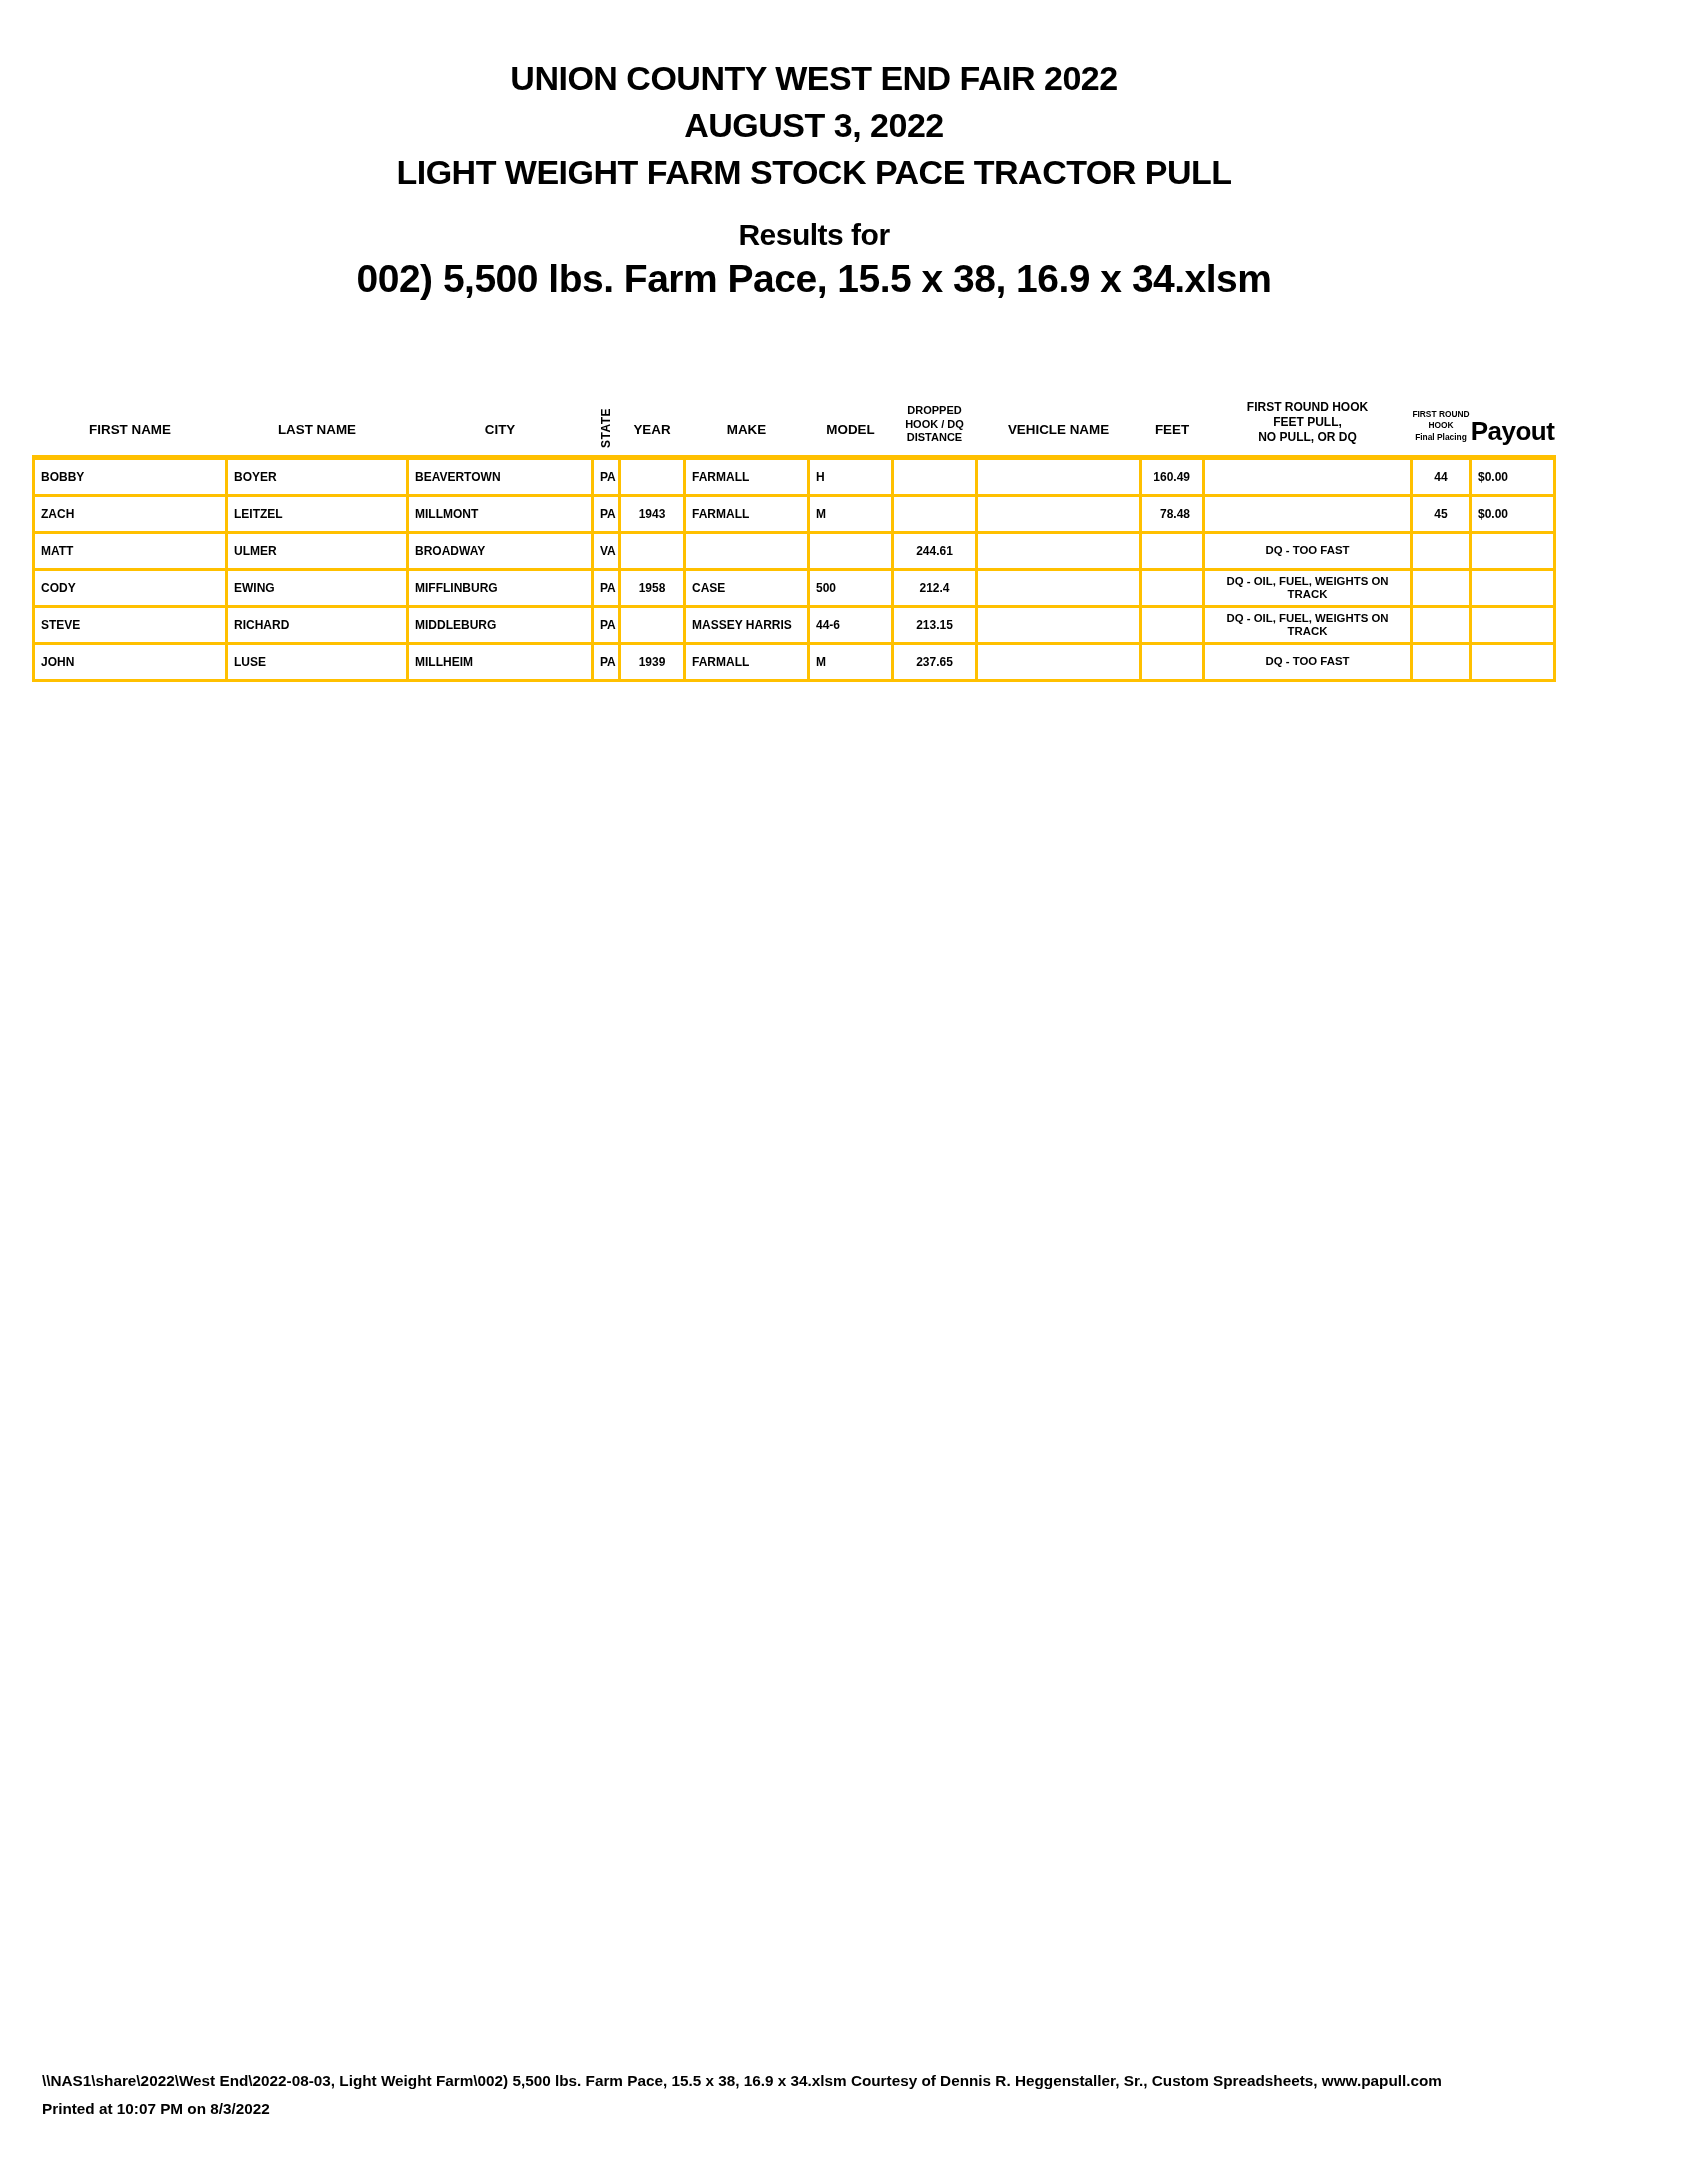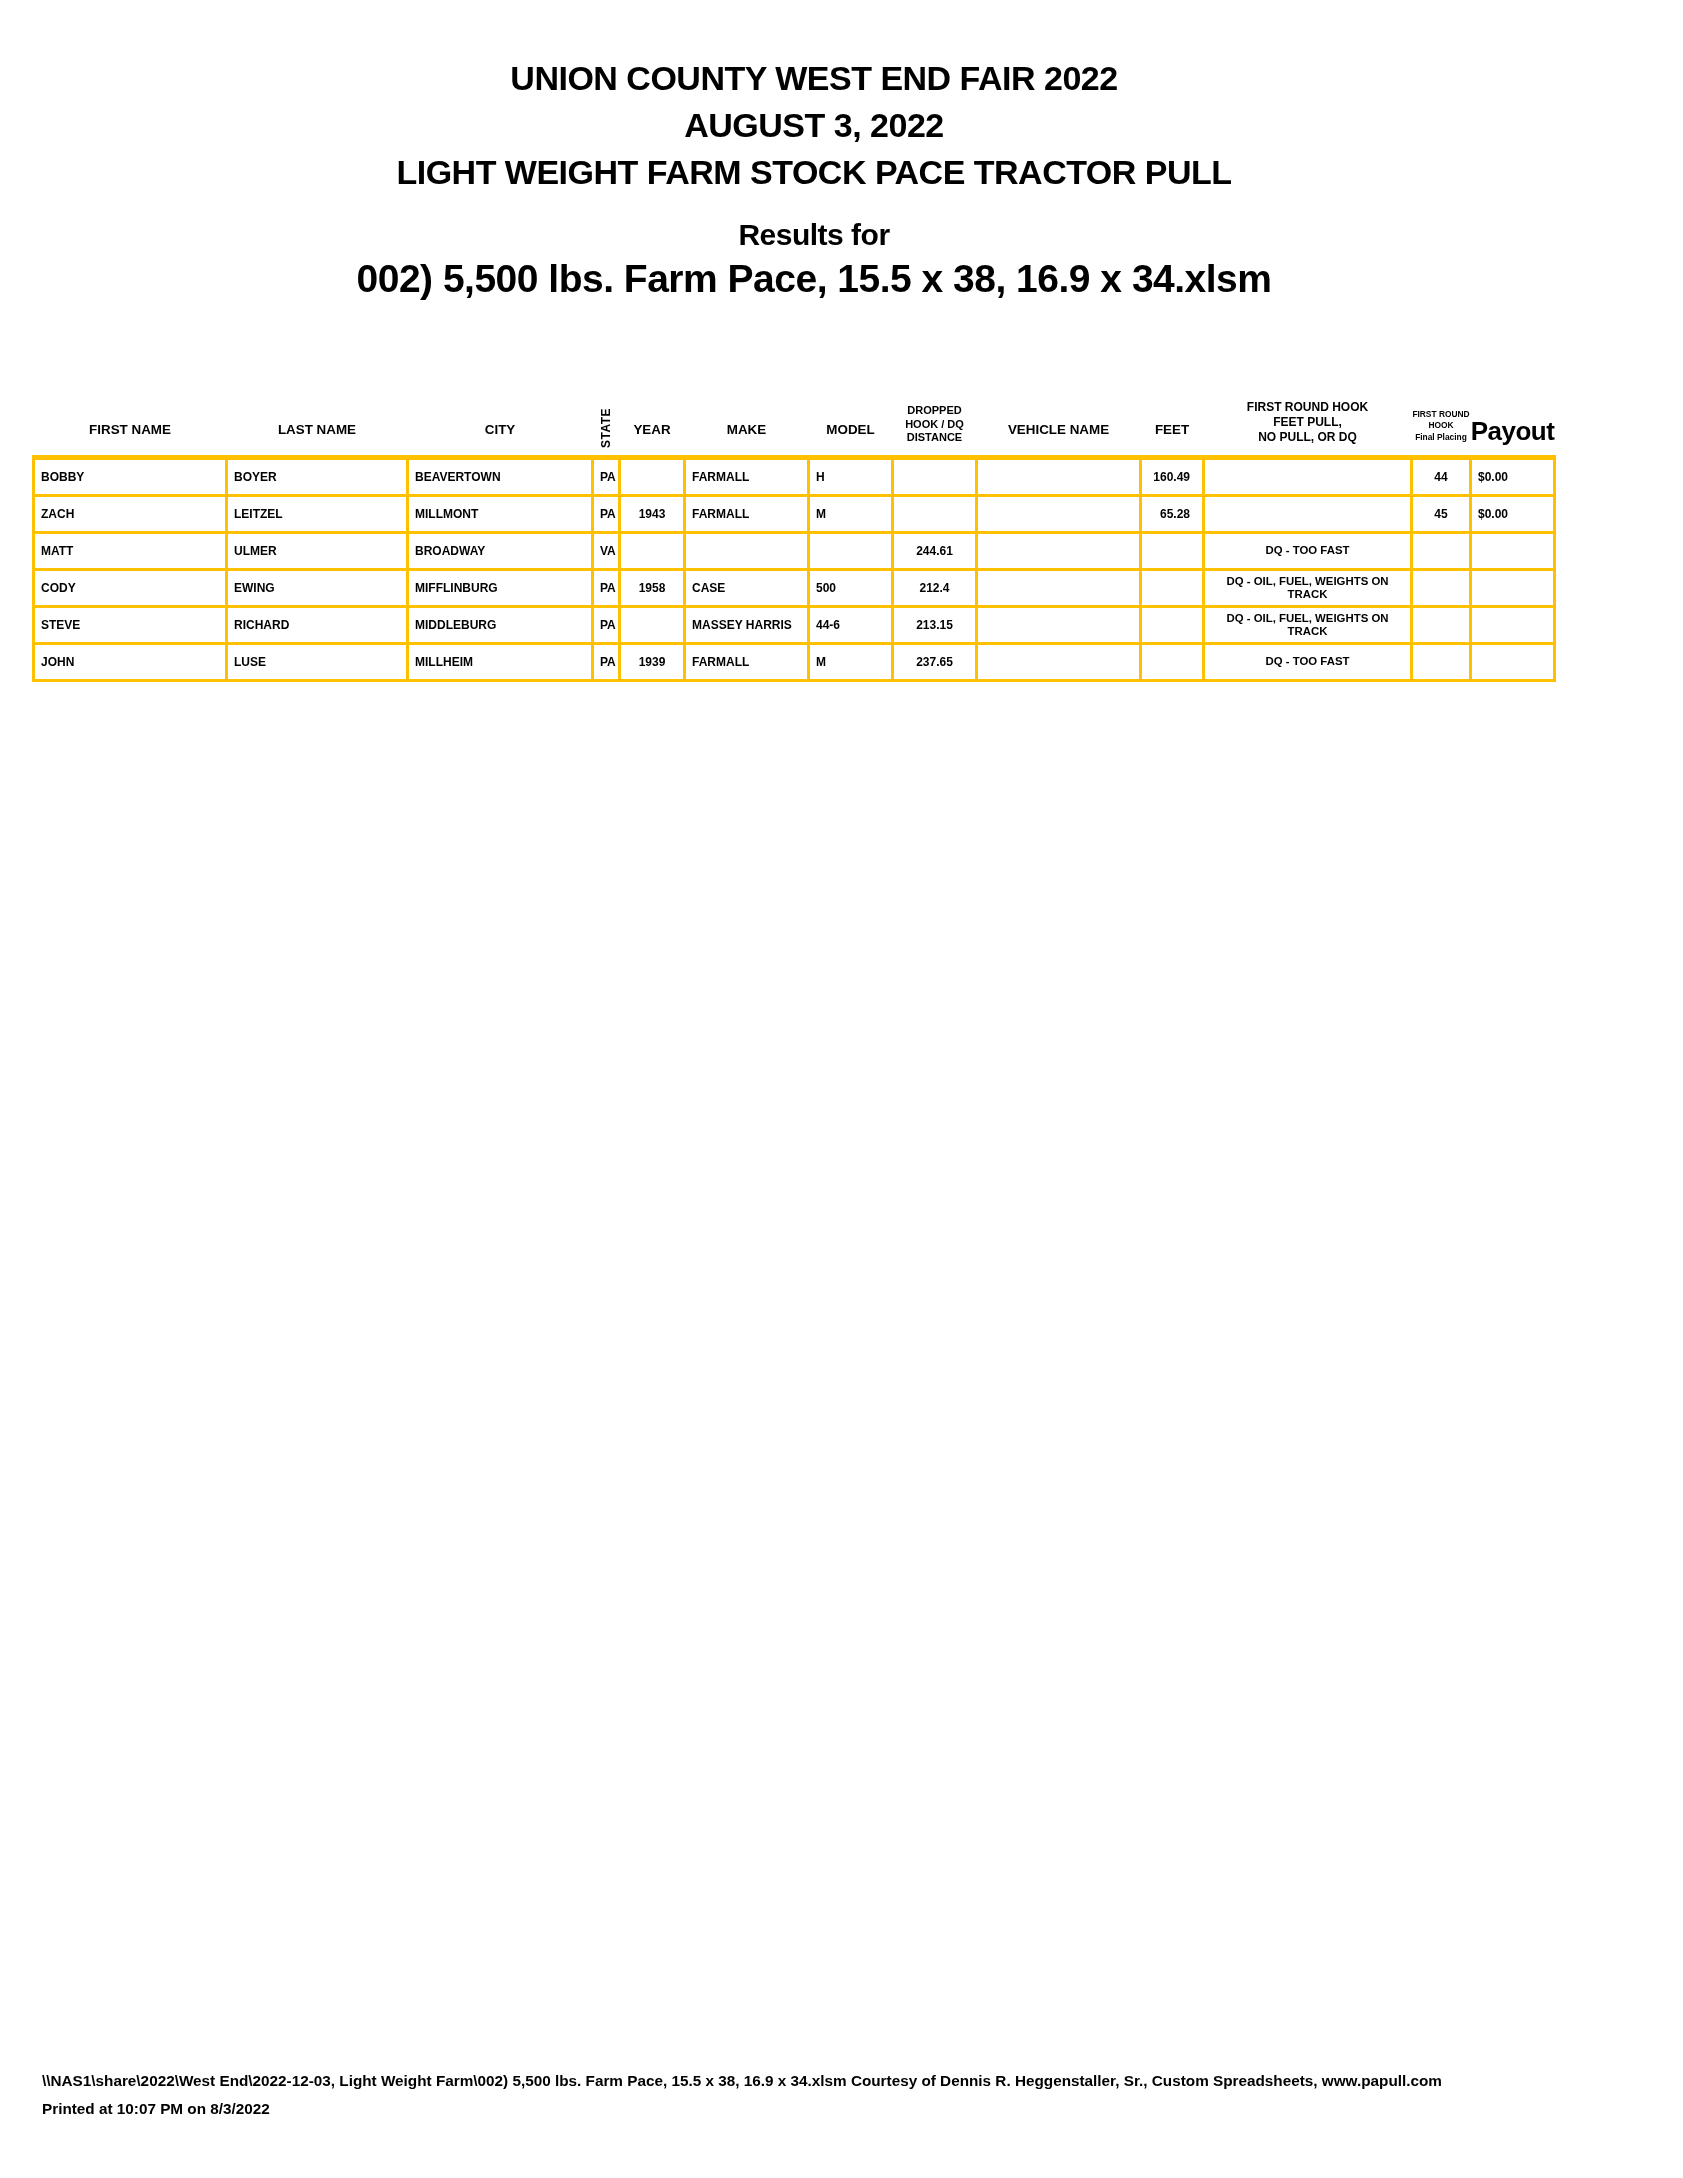--- a/index.html
+++ b/index.html
@@ -155,21 +155,21 @@
       <tr>
         <td>ZACH</td>
         <td>LEITZEL</td>
         <td>MILLMONT</td>
         <td>PA</td>
         <td>1943</td>
         <td>FARMALL</td>
         <td>M</td>
         <td></td>
         <td></td>
-        <td>65.28</td>
+        <td>78.48</td>
         <td></td>
         <td>45</td>
         <td>$0.00</td>
       </tr>
       <tr>
         <td>MATT</td>
         <td>ULMER</td>
         <td>BROADWAY</td>
         <td>VA</td>
         <td></td>
@@ -224,16 +224,16 @@
         <td></td>
         <td></td>
         <td>DQ - TOO FAST</td>
         <td></td>
         <td></td>
       </tr>
     </tbody>
 </table>
 
 <div class="footer">
-  <div>\\NAS1\share\2022\West End\2022-12-03, Light Weight Farm\002) 5,500 lbs. Farm Pace, 15.5 x 38, 16.9 x 34.xlsm  Courtesy of Dennis R. Heggenstaller, Sr., Custom Spreadsheets, www.papull.com</div>
+  <div>\\NAS1\share\2022\West End\2022-08-03, Light Weight Farm\002) 5,500 lbs. Farm Pace, 15.5 x 38, 16.9 x 34.xlsm  Courtesy of Dennis R. Heggenstaller, Sr., Custom Spreadsheets, www.papull.com</div>
   <div>Printed at 10:07 PM on 8/3/2022</div>
 </div>
 
 
 </body></html>

